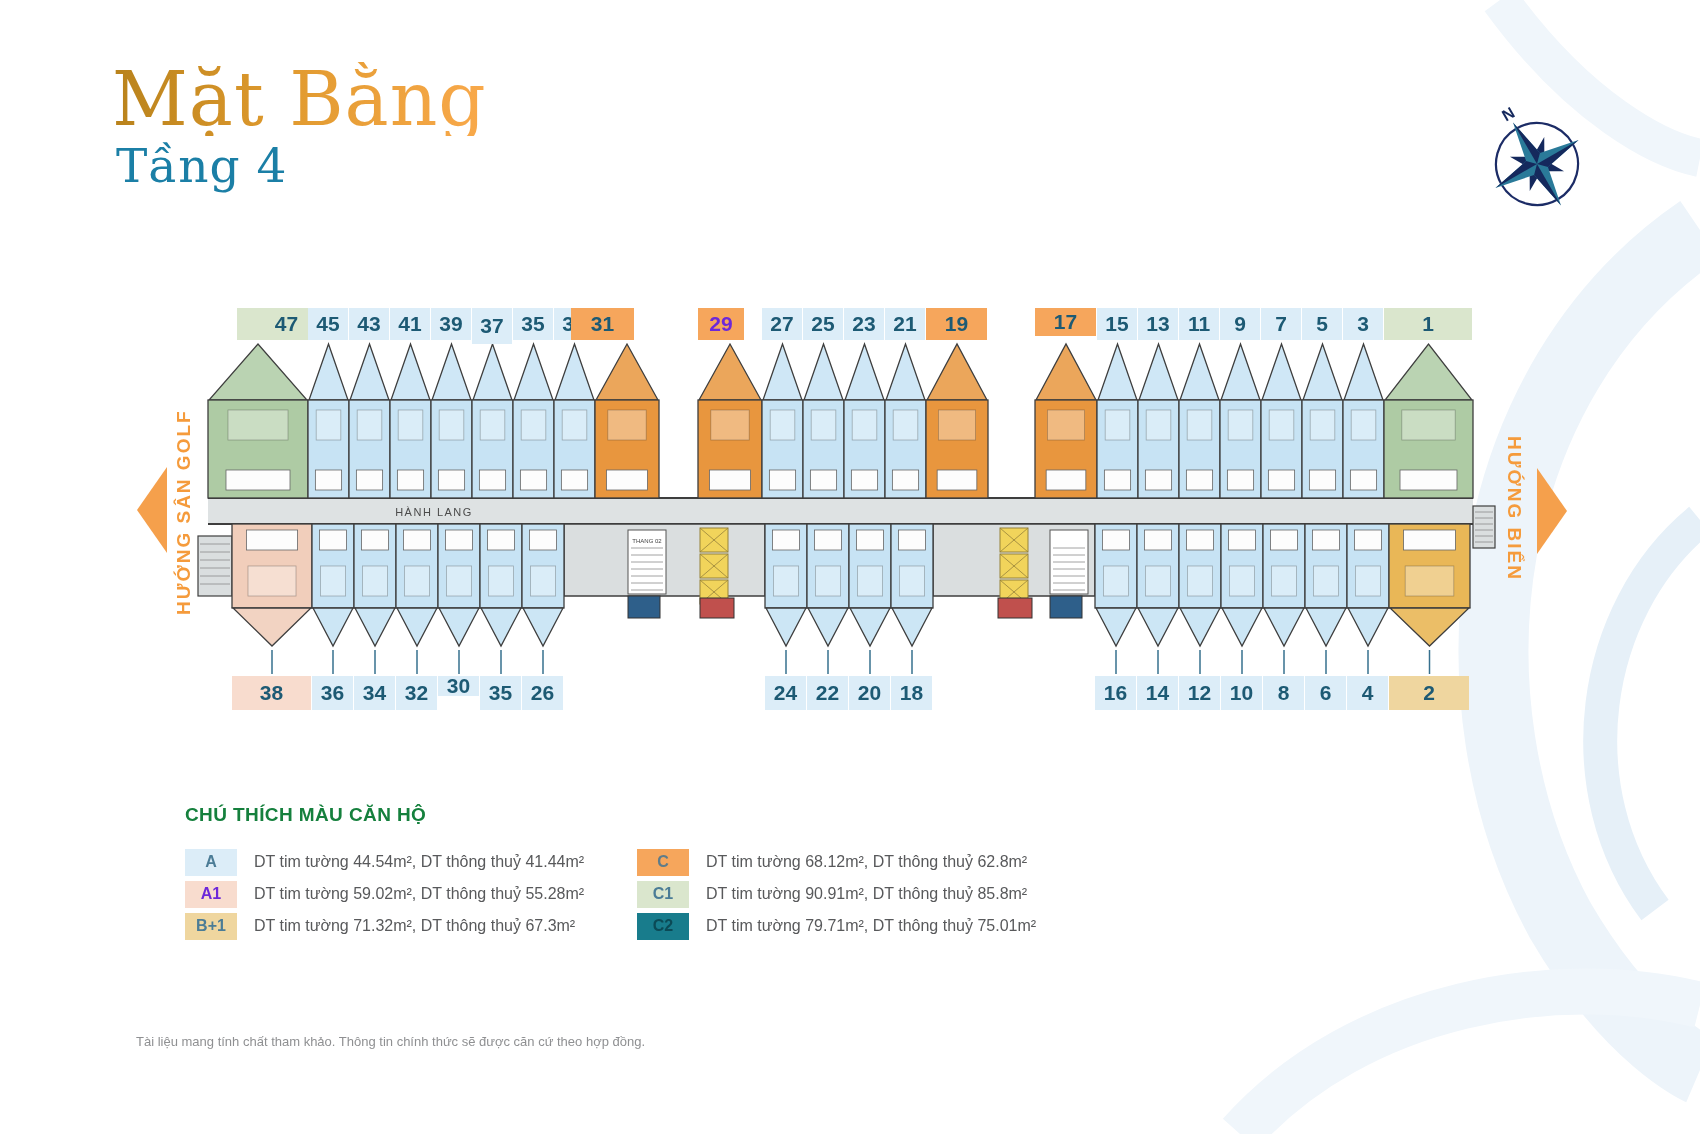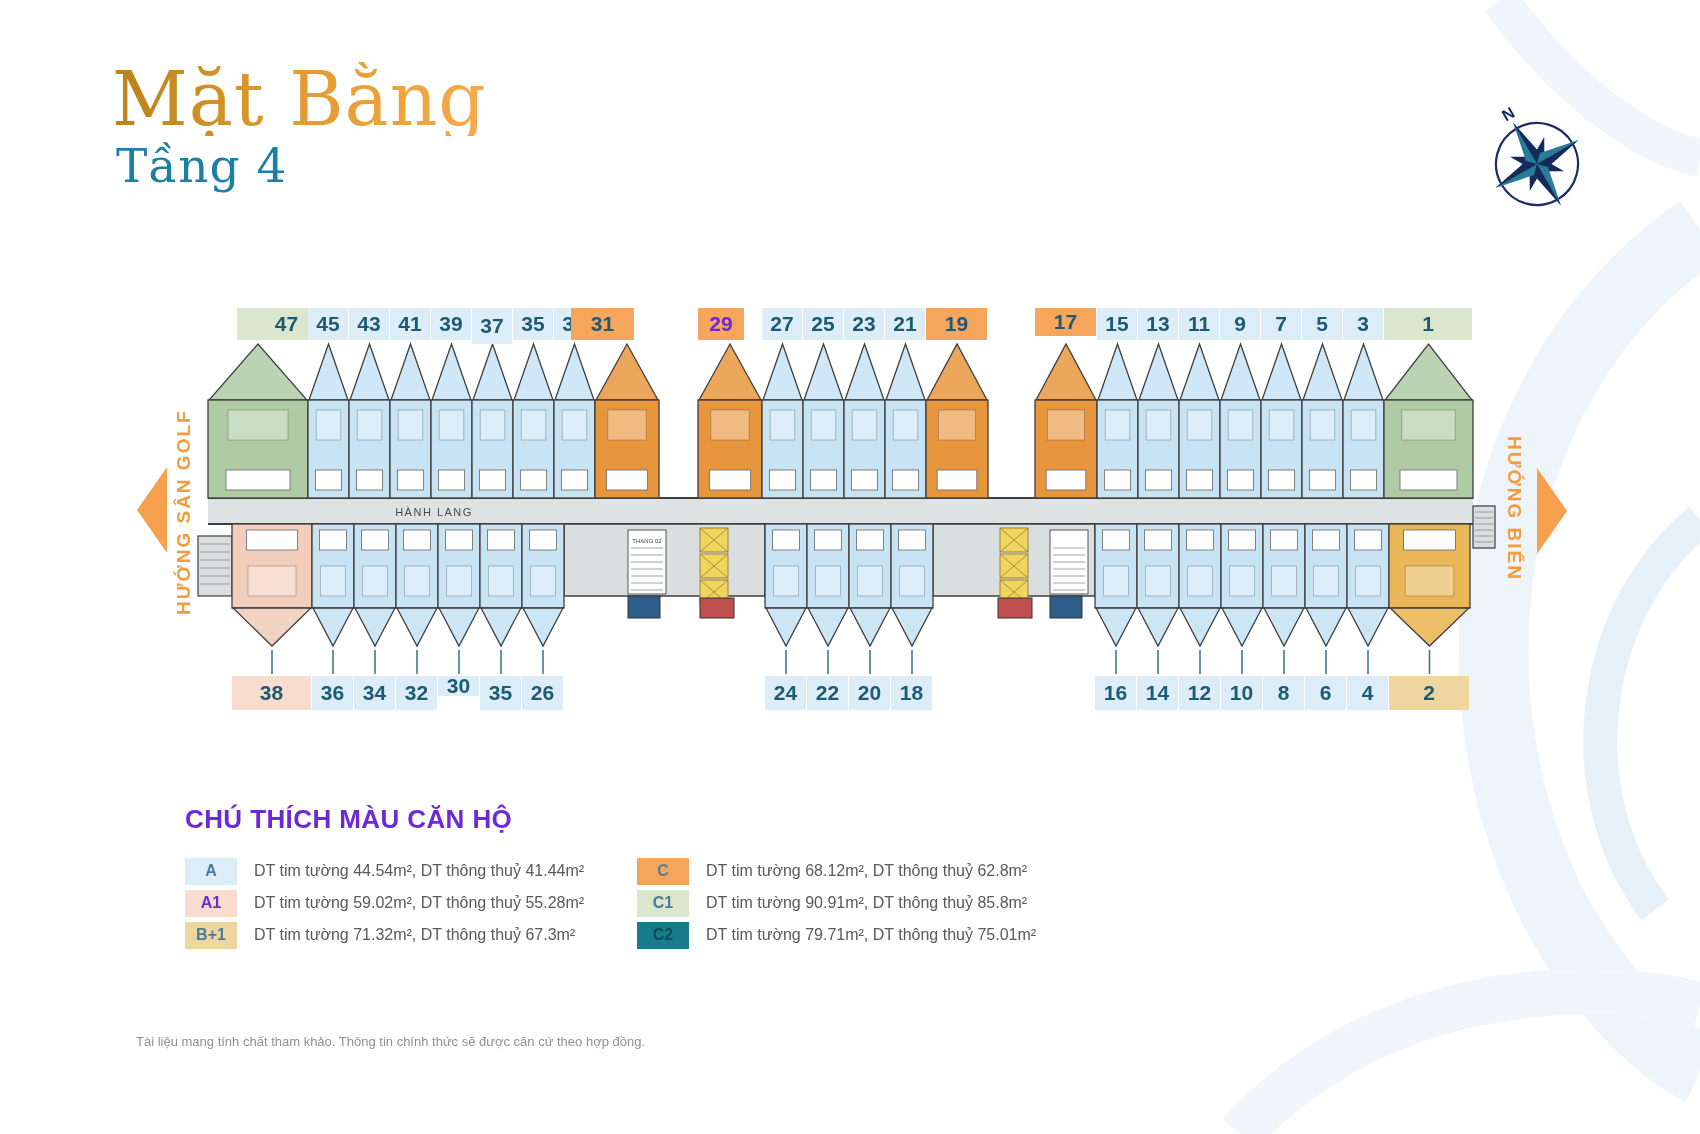--- a/index.html
+++ b/index.html
@@ -33,21 +33,21 @@
   #arrow-right{left:1537px;top:468px;border-top:43px solid transparent;border-bottom:43px solid transparent;border-left:30px solid #f5a04c;}
   
   #plan{position:absolute;left:0;top:0;width:1700px;height:1134px;z-index:2;}
   #plan-svg{position:absolute;left:0;top:0;}
   .num-box{
     position:absolute;display:flex;align-items:center;justify-content:center;
     font-weight:bold;font-size:21px;color:#1d5a74;z-index:3;
   }
   
   #legend{position:absolute;left:185px;top:804px;width:1000px;z-index:3;}
-  #legend-title{font-size:26px;font-weight:bold;color:#6d28d9;letter-spacing:.4px;margin-bottom:22px;}
+  #legend-title{font-size:19px;font-weight:bold;color:#15803d;letter-spacing:.4px;margin-bottom:22px;}
   #legend-cols{display:flex;}
   .lg-col{width:452px;}
   .lg-row{display:flex;align-items:center;margin-bottom:4px;height:28px;}
   .lg-swatch{
     width:52px;height:27px;display:flex;align-items:center;justify-content:center;
     font-weight:bold;font-size:16px;flex:0 0 52px;
   }
   .lg-desc{margin-left:17px;font-size:16px;color:#58595b;white-space:nowrap;}
   
   #footer{position:absolute;left:136px;top:1034px;font-size:13px;color:#8f9092;z-index:3;}

